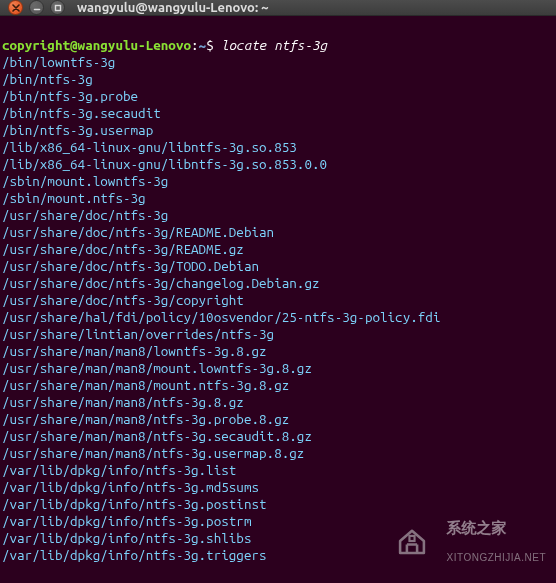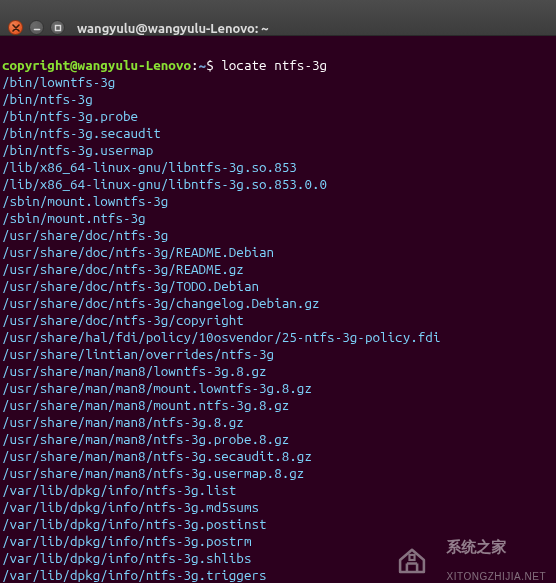--- a/index.html
+++ b/index.html
@@ -9,24 +9,24 @@
     }
     body {
       width: 556px;
       height: 583px;
       font-family: "Ubuntu Mono", "DejaVu Sans Mono", monospace;
       background: #2c001e;
       overflow: hidden;
       position: relative;
     }
     .titlebar {
-      height: 36px;
+      height: 16px;
       background: linear-gradient(to bottom, #4c4c4c, #3c3c3c);
       display: flex;
-      align-items: flex-end;
+      align-items: flex-start;
       padding: 0 8px;
       border-bottom: 1px solid #2a2a2a;
     }
     .window-controls {
       display: flex;
       gap: 6px;
       align-items: center;
     }
     .win-btn {
       width: 15px;
@@ -61,26 +61,26 @@
       padding: 4px 6px 2px 2px;
       font-size: 13.5px;
       line-height: 17px;
       white-space: pre;
       color: #ffffff;
     }
     .prompt-user { color: #8ae234; font-weight: bold; }
     .prompt-sep  { color: #ffffff; }
     .prompt-path { color: #729fcf; font-weight: bold; }
     .prompt-end  { color: #ffffff; }
-    .cmd         { color: #ffffff; }
+    .cmd         { color: #ffffff; font-style: italic; }
     .out-line    { color: #7dd3fc; display: block; }
     .watermark {
       position: absolute;
       right: 10px;
-      bottom: 1px;
+      bottom: 20px;
       display: flex;
       align-items: center;
       gap: 18px;
       opacity: 0.55;
       pointer-events: none;
     }
     .wm-icon {
       width: 34px;
       height: 34px;
     }

